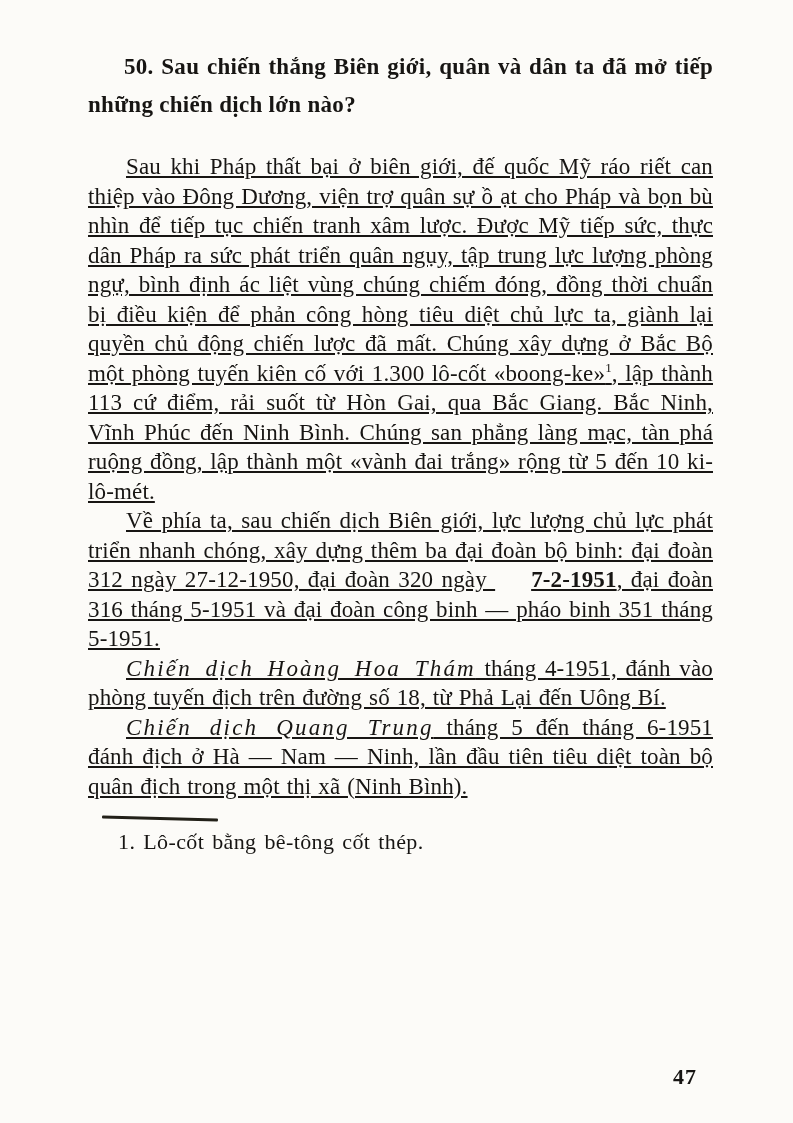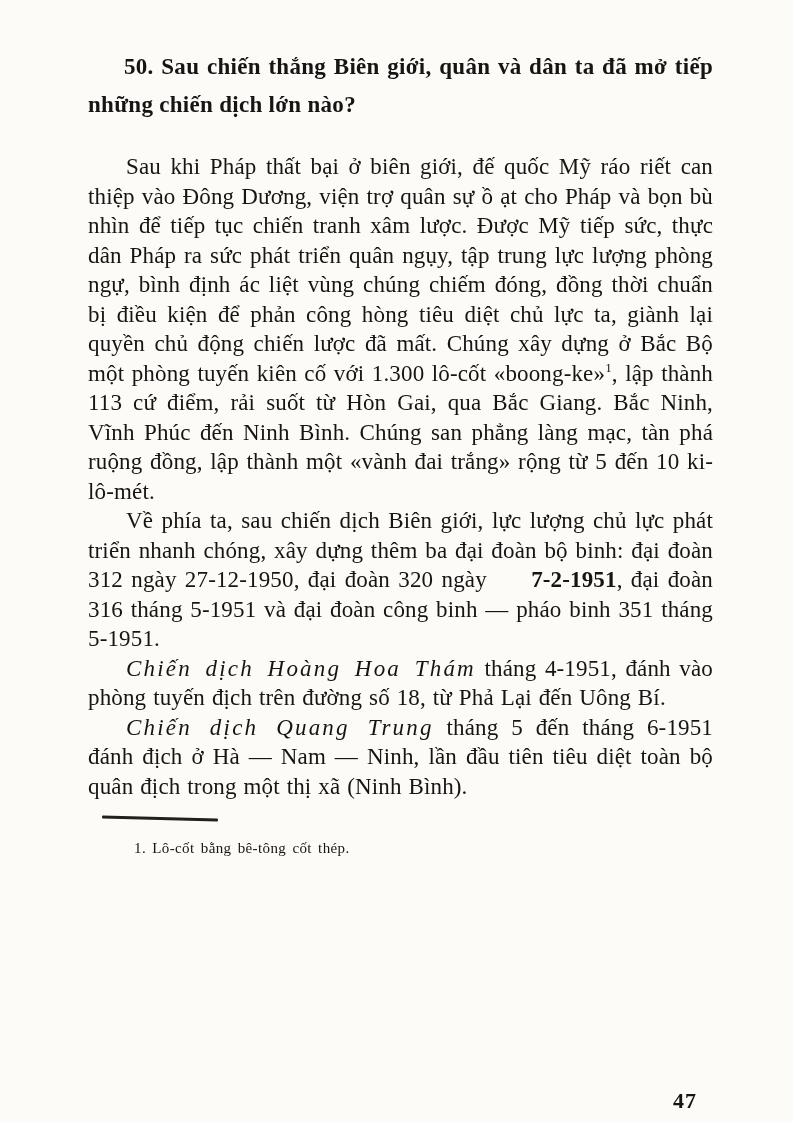--- a/index.html
+++ b/index.html
@@ -34,20 +34,21 @@
     
   }
   p.body-par {
     font-size: 23px;
     line-height: 29.5px;
     margin: 0;
     text-align: justify;
     text-indent: 38px;
     letter-spacing: 0.15px;
     word-spacing: 1px;
+    text-decoration: underline;
   }
   .seg-n { }
   .seg-b { font-weight: bold; margin-left: 36px; }
   .seg-i {
     font-style: italic;
     letter-spacing: 2.2px;
     word-spacing: 4px;
   }
   sup.seg-sup {
     font-size: 13px;
@@ -59,31 +60,31 @@
   }
   .footnote-rule {
     width: 116px;
     height: 3px;
     background: #222018;
     margin: 0 0 9px 14px;
     transform: rotate(1.6deg);
     border-radius: 1px;
   }
   .footnote {
-    font-size: 15px;
+    font-size: 22px;
     line-height: 25px;
-    margin: 16px;
+    margin: 0;
     text-indent: 30px;
     letter-spacing: 0.4px;
     word-spacing: 2px;
   }
   .page-number {
     position: absolute;
     right: 96px;
-    top: 1088px;
+    top: 1064px;
     font-size: 22px;
     font-weight: bold;
     letter-spacing: 1px;
   }
 </style>
 </head>
 <body>
 
 <div class="page">
 

